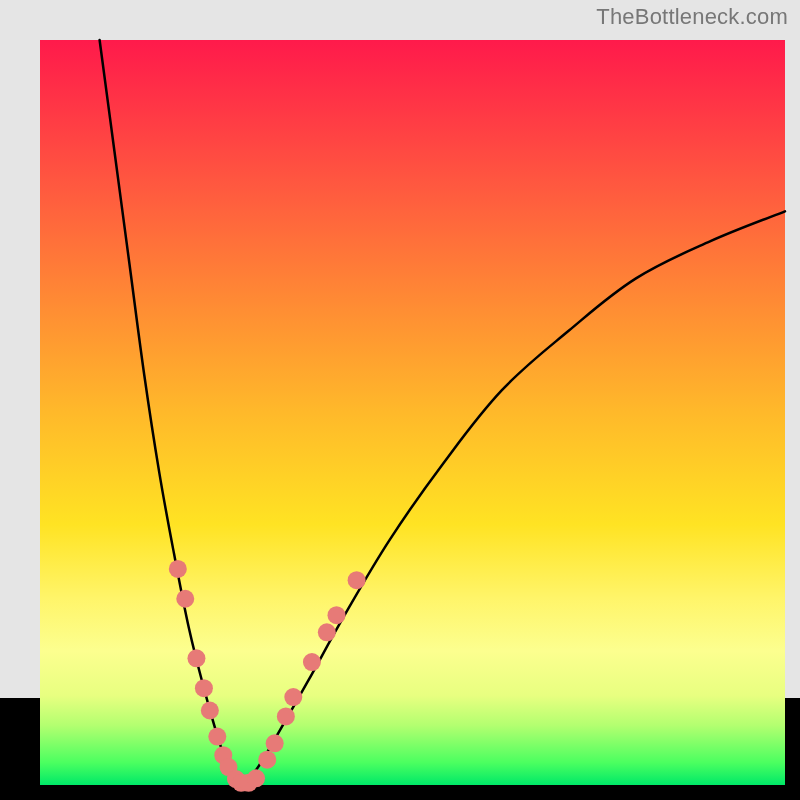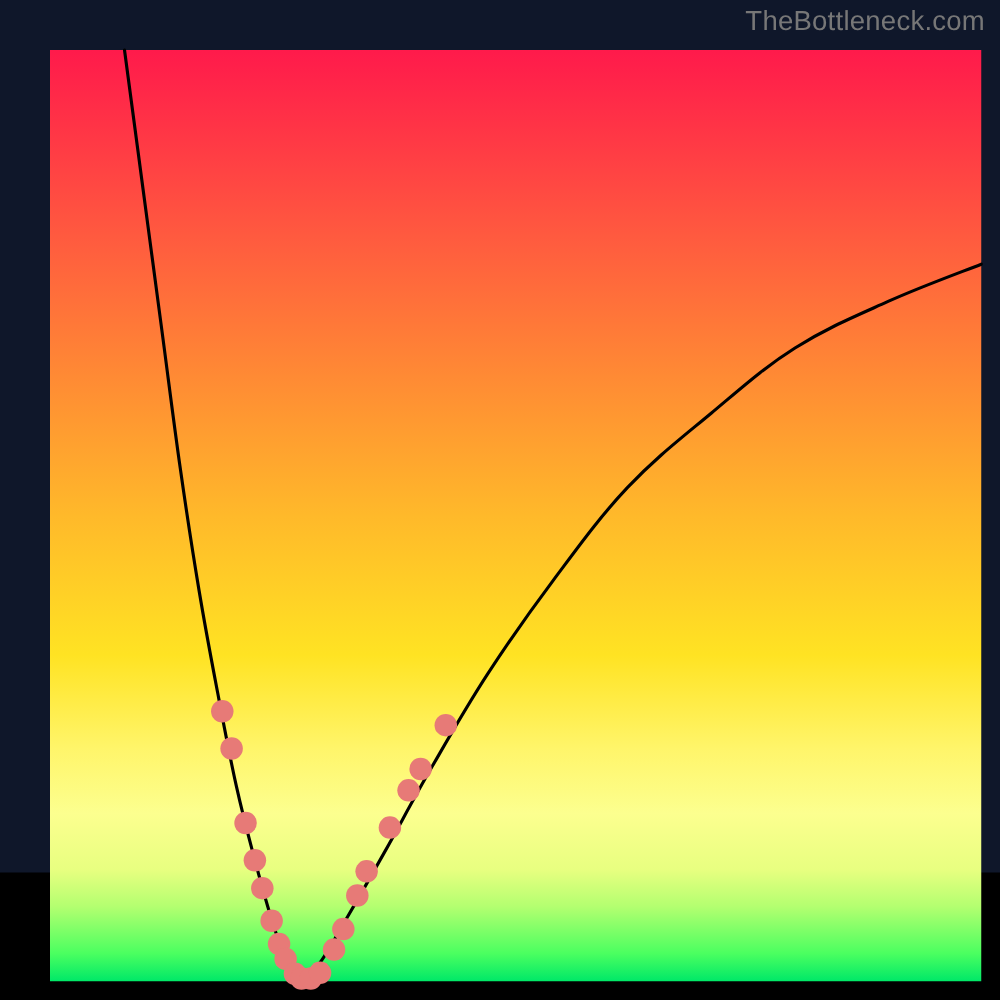--- a/index.html
+++ b/index.html
@@ -10,21 +10,21 @@
     background: #000;
     overflow: hidden;
     font-family: Arial, Helvetica, sans-serif;
   }
   .frame {
     position: absolute;
     left: 0;
     top: 0;
     width: 800px;
     height: 698px;
-    background: #0f172a;
+    background: #e5e5e5;
   }
   .plot {
     position: absolute;
     left: 40px;
     top: 40px;
     width: 745px;
     height: 745px;
     background: linear-gradient(to bottom,
       #ff1a4b 0%,
       #ff3346 8%,

